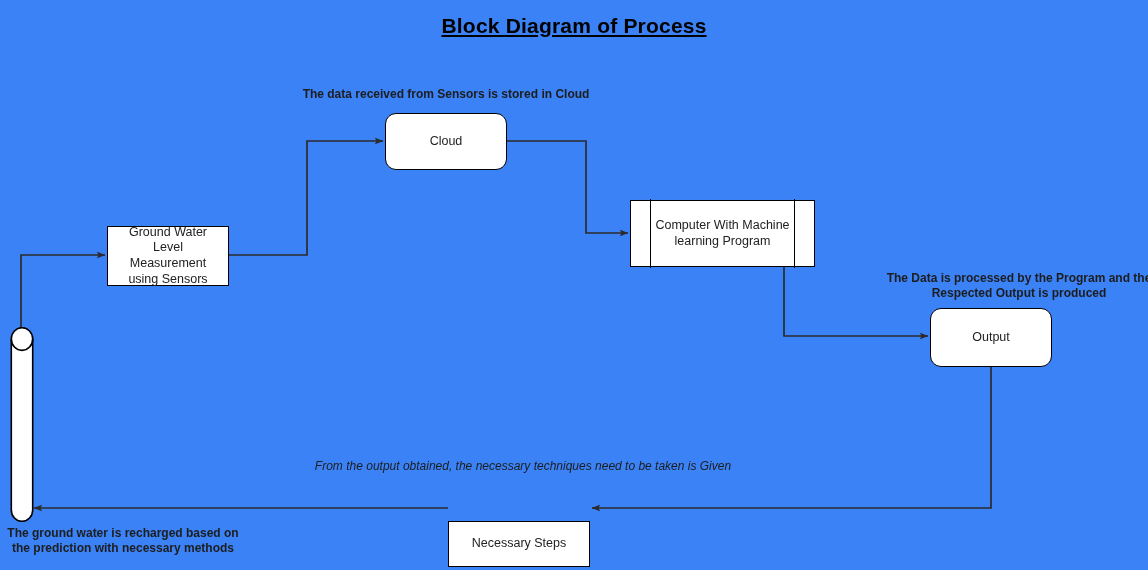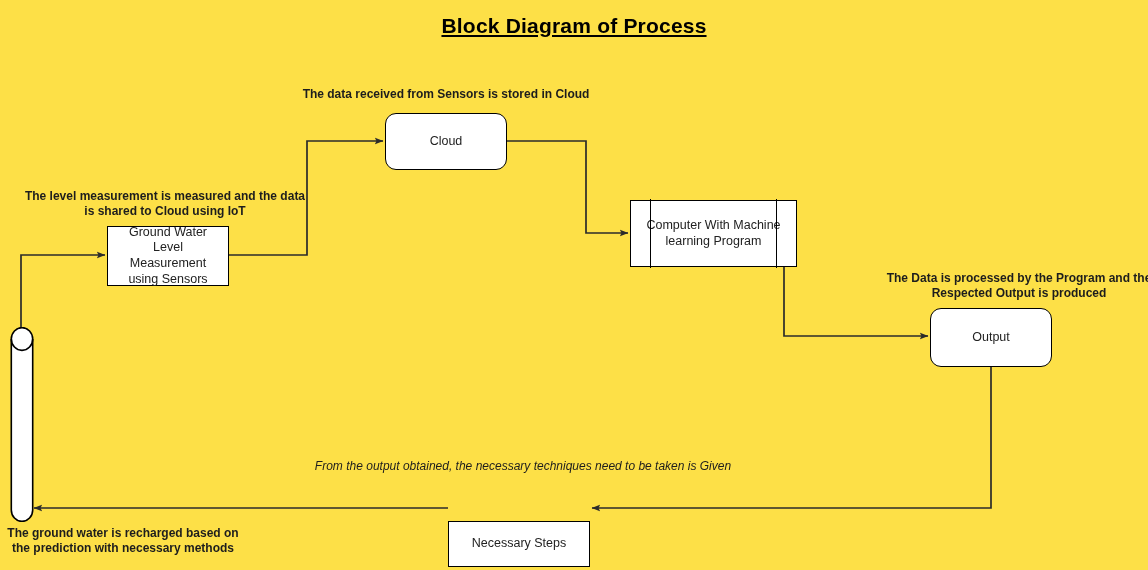--- a/index.html
+++ b/index.html
@@ -10,21 +10,21 @@
     width: 1148px;
     height: 570px;
     background: #d8e6d0;
     font-family: "Liberation Sans", sans-serif;
     overflow: hidden;
   }
   #canvas {
     position: relative;
     width: 1148px;
     height: 570px;
-    background: #fde047;
+    background: #3b82f6;
   }
   #edges {
     position: absolute;
     left: 0;
     top: 0;
     width: 1148px;
     height: 570px;
     pointer-events: none;
   }
   .node {
@@ -126,35 +126,34 @@
   </div>
 
   <div class="node" style="left:107px; top:226px; width:122px; height:60px;">
     <span class="node-label">Ground Water Level Measurement using Sensors</span>
   </div>
 
   <div class="node rounded" style="left:385px; top:113px; width:122px; height:57px;">
     <span class="node-label">Cloud</span>
   </div>
 
-  <div class="node process-shape" style="left:630px; top:200px; width:167px; height:67px;">
+  <div class="node process-shape" style="left:630px; top:200px; width:185px; height:67px;">
     <span class="node-label">Computer With Machine learning Program</span>
   </div>
 
   <div class="node rounded" style="left:930px; top:308px; width:122px; height:59px;">
     <span class="node-label">Output</span>
   </div>
 
   <div class="node" style="left:448px; top:485px; width:142px; height:46px;margin-top:36px;">
     <span class="node-label">Necessary Steps</span>
   </div>
 
   <div class="caption" style="left:296px; top:87px; width:300px;">The data received from Sensors is stored in Cloud</div>
 
-  <div class="caption" style="left:20px; top:189px; width:290px;">The level measurement is measured and the data is shared to Cloud using IoT</div>
 
 
   <div class="caption" style="left:855px; top:271px; width:288px;margin-left:20px;">The Data is processed by the Program and the Respected Output is produced</div>
 
   <div class="caption light" style="left:268px; top:459px; width:510px;">From the output obtained, the necessary techniques need to be taken is Given</div>
 
   <div class="caption" style="left:2px; top:526px; width:242px;">The ground water is recharged  based on the prediction with necessary methods</div>
 
 </div>
 

